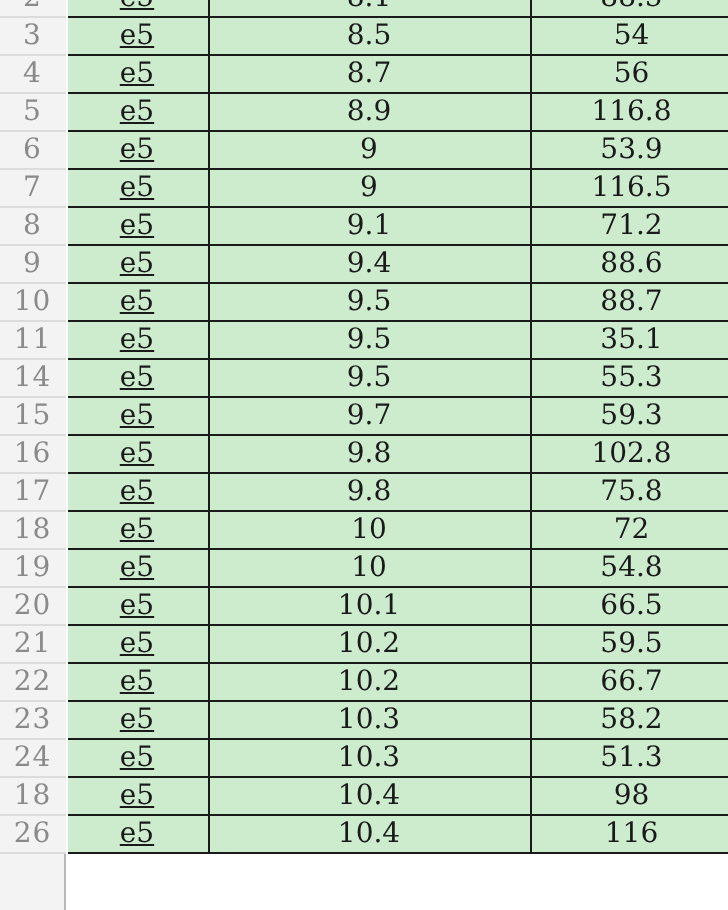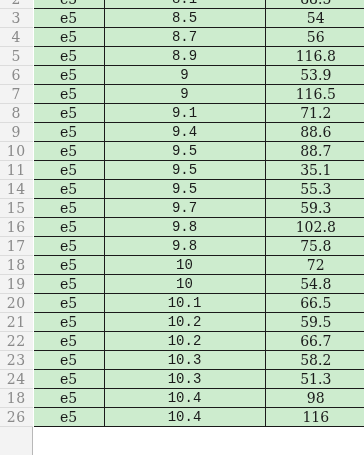--- a/index.html
+++ b/index.html
@@ -51,22 +51,22 @@
     letter-spacing:0.5px;
   }
   
   td.cell{
     background:#cdecce;
     color:#1a1a1a;
     text-align:center;
     border-bottom:1px solid #1a1a1a;
     border-right:1px solid #1a1a1a;
   }
-  td.c1{width:71px;}
-  td.c2{width:161px;font-family:Liberation Mono, monospace;}
+  td.c1{width:71px;text-decoration:underline;}
+  td.c2{width:161px;}
   td.c3{width:101px;border-right:none;}
   
   .leftgap{
     position:absolute;left:33px;top:0;width:1px;height:455px;
     background:#ffffff;z-index:2;
   }
 </style>
 </head>
 <body>
 

